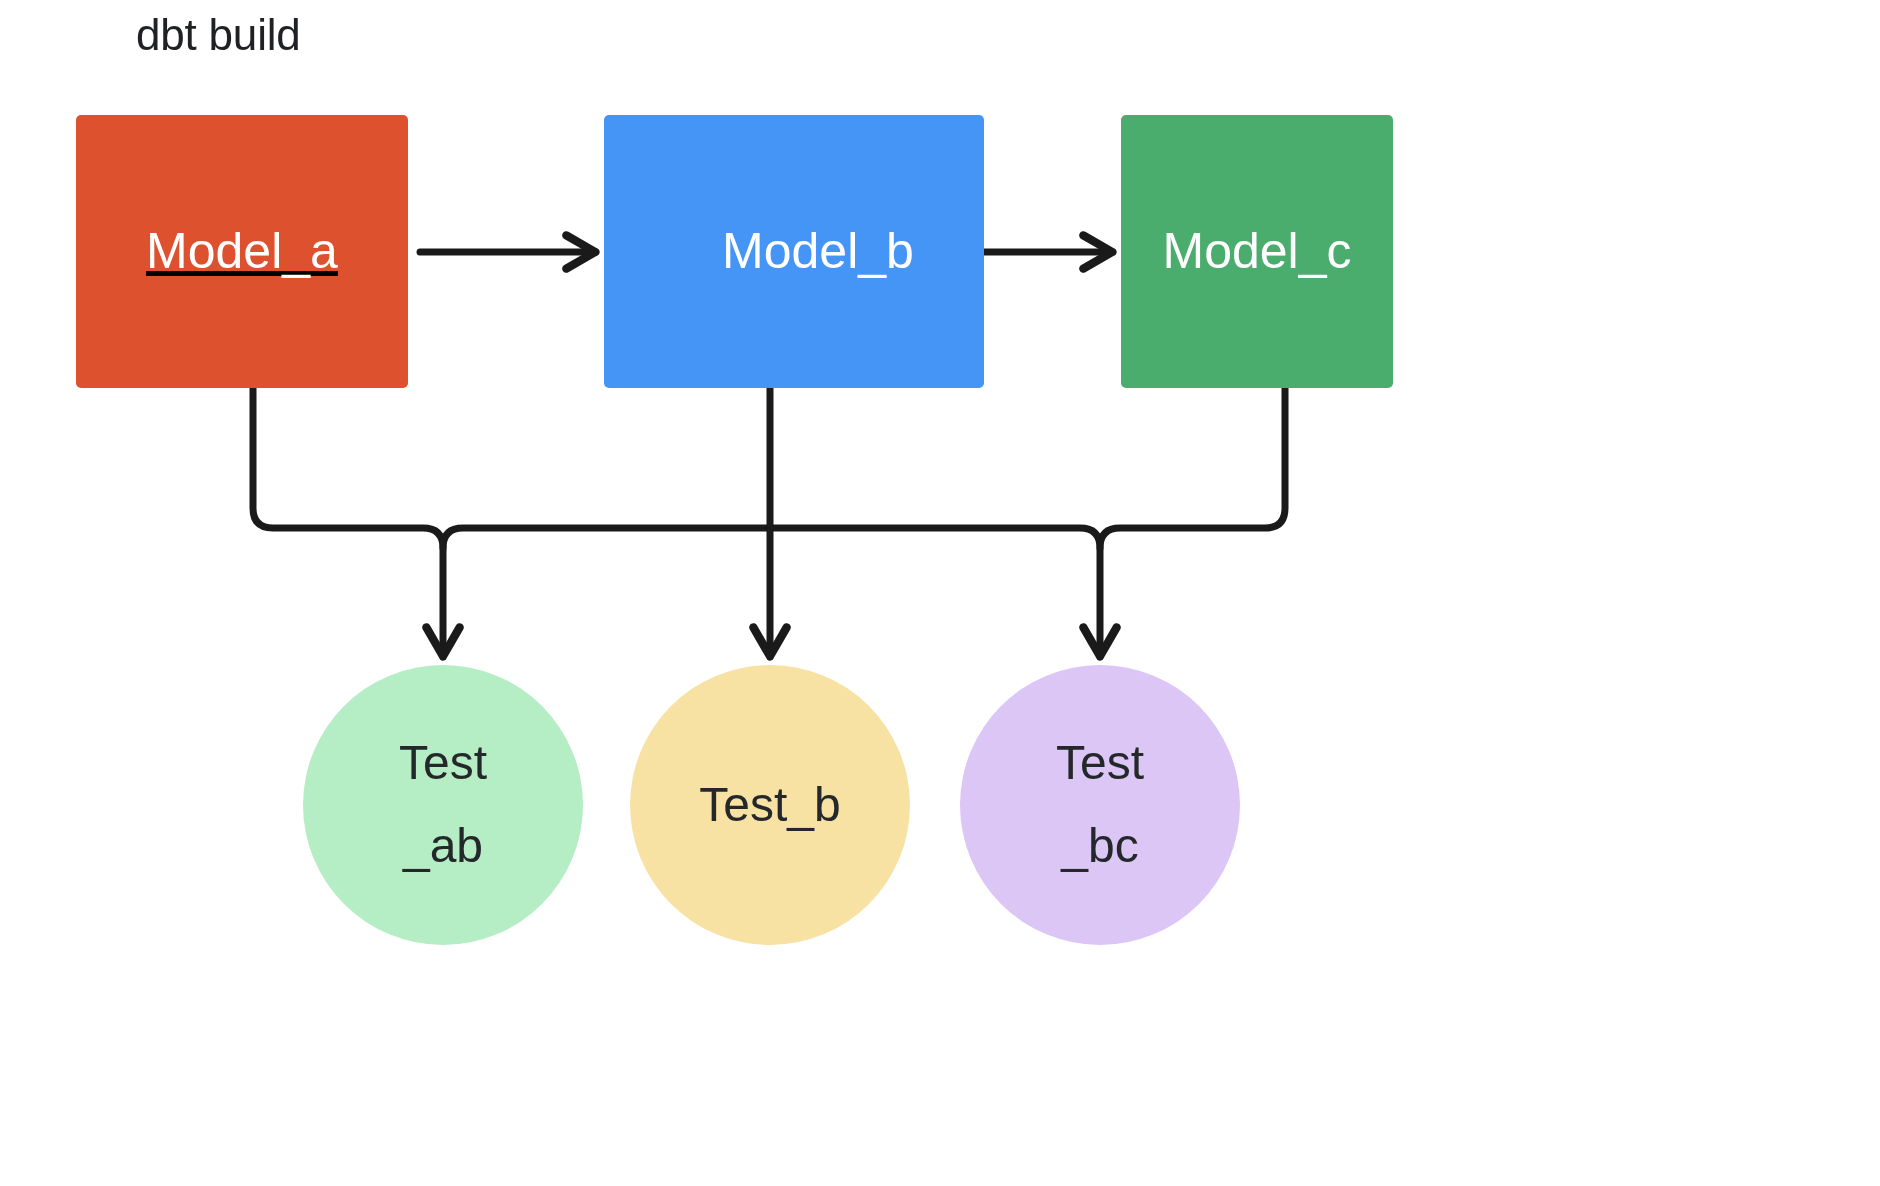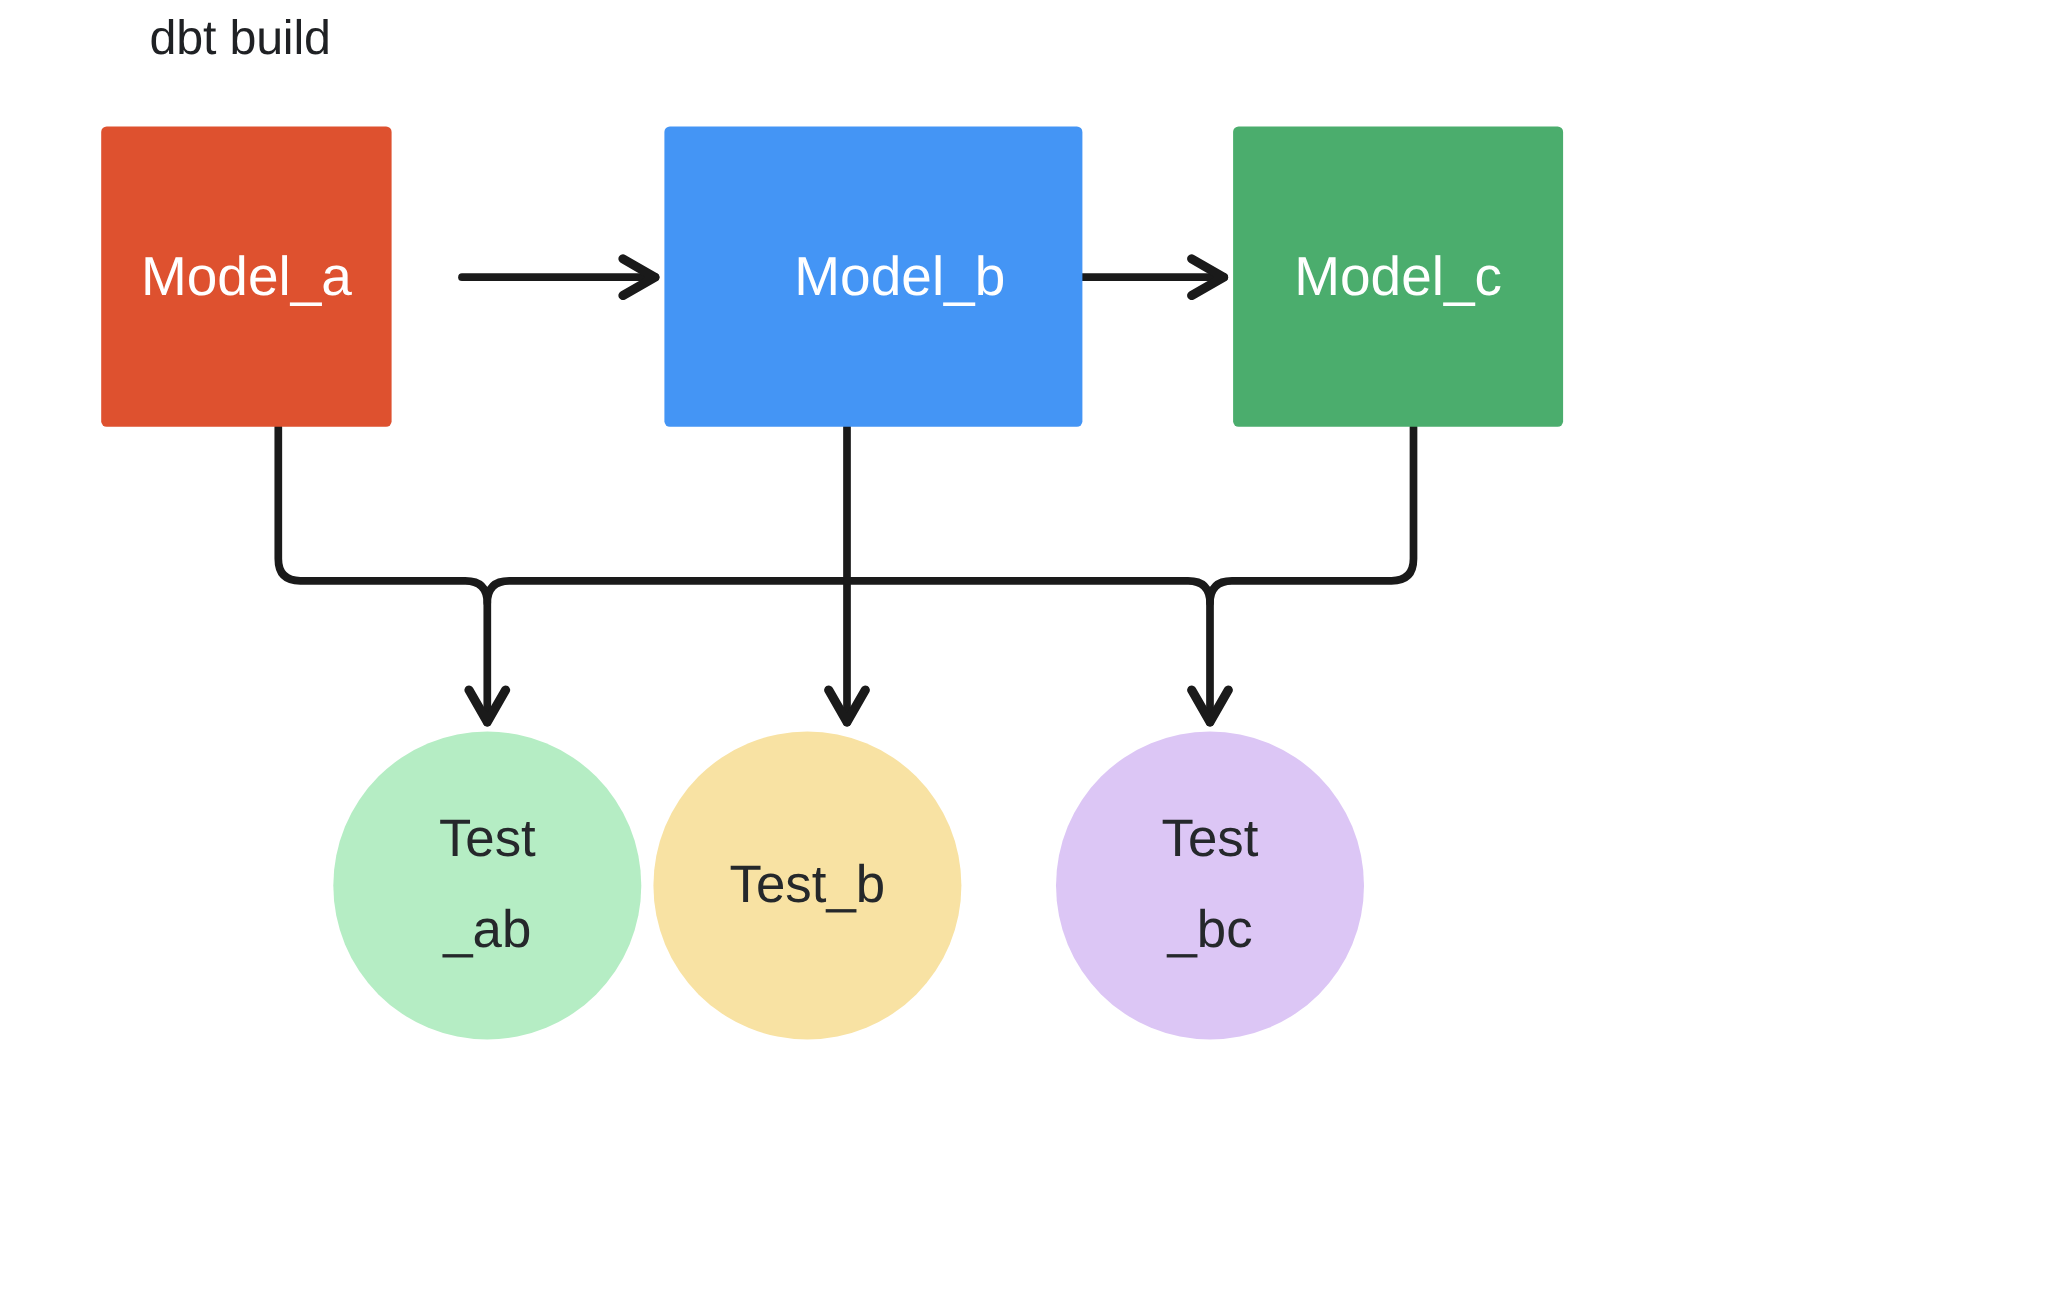--- a/index.html
+++ b/index.html
@@ -92,38 +92,38 @@
       <path d="M 770 388 L 770 657" marker-end="url(#chev)"></path>
 
       <path d="M 770 528 L 1080 528 Q 1100 528 1100 548 L 1100 657" marker-end="url(#chev)"></path>
 
       <path d="M 1285 388 L 1285 508 Q 1285 528 1265 528 L 1120 528 Q 1100 528 1100 548"></path>
     </g>
   </svg>
 
   <div class="diagram-title">dbt build</div>
 
-  <div class="node-box" style="left:92px; top:115px; width:264px; height:273px; background:#de512f;">
+  <div class="node-box" style="left:76px; top:115px; width:332px; height:273px; background:#de512f;text-decoration:underline;">
     <span class="node-label">Model_a</span>
   </div>
 
   <div class="node-box" style="left:604px; top:115px; width:332px; height:273px; background:#4495f5;padding-left:48px;">
     <span class="node-label">Model_b</span>
   </div>
 
-  <div class="node-box" style="left:1121px; top:115px; width:300px; height:273px; background:#4bad6d;">
+  <div class="node-box" style="left:1121px; top:115px; width:272px; height:273px; background:#4bad6d;">
     <span class="node-label">Model_c</span>
   </div>
 
   <div class="node-circle" style="left:303px; top:665px; width:280px; height:280px; background:#b5edc4;">
     <span class="node-label">Test
 _ab</span>
   </div>
 
-  <div class="node-circle" style="left:594px; top:665px; width:280px; height:280px; background:#f8e2a3;">
+  <div class="node-circle" style="left:630px; top:665px; width:280px; height:280px; background:#f8e2a3;">
     <span class="node-label">Test_b</span>
   </div>
 
   <div class="node-circle" style="left:960px; top:665px; width:280px; height:280px; background:#dcc6f5;">
     <span class="node-label">Test
 _bc</span>
   </div>
 
 </div>
 

